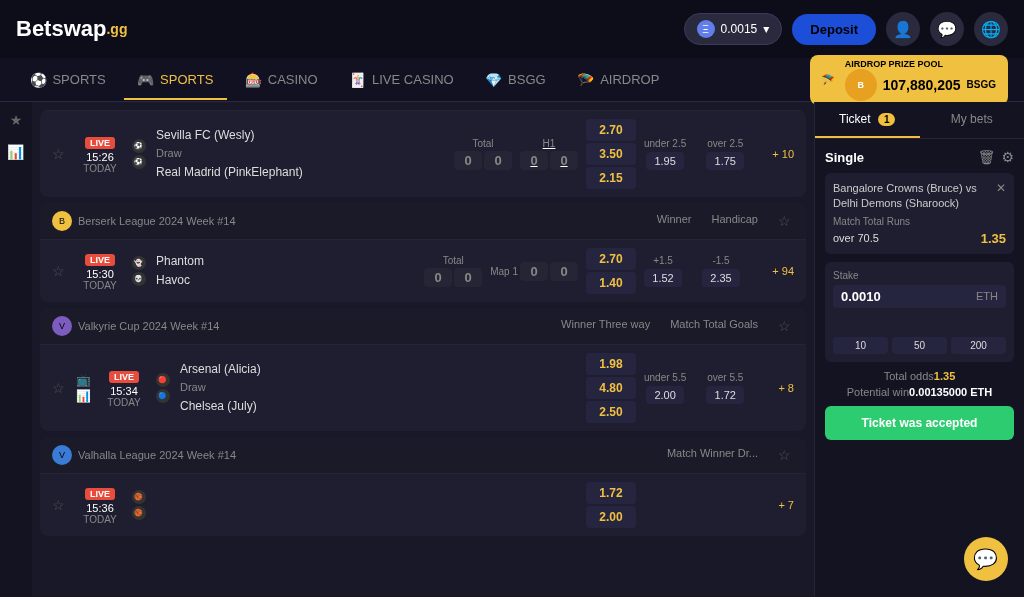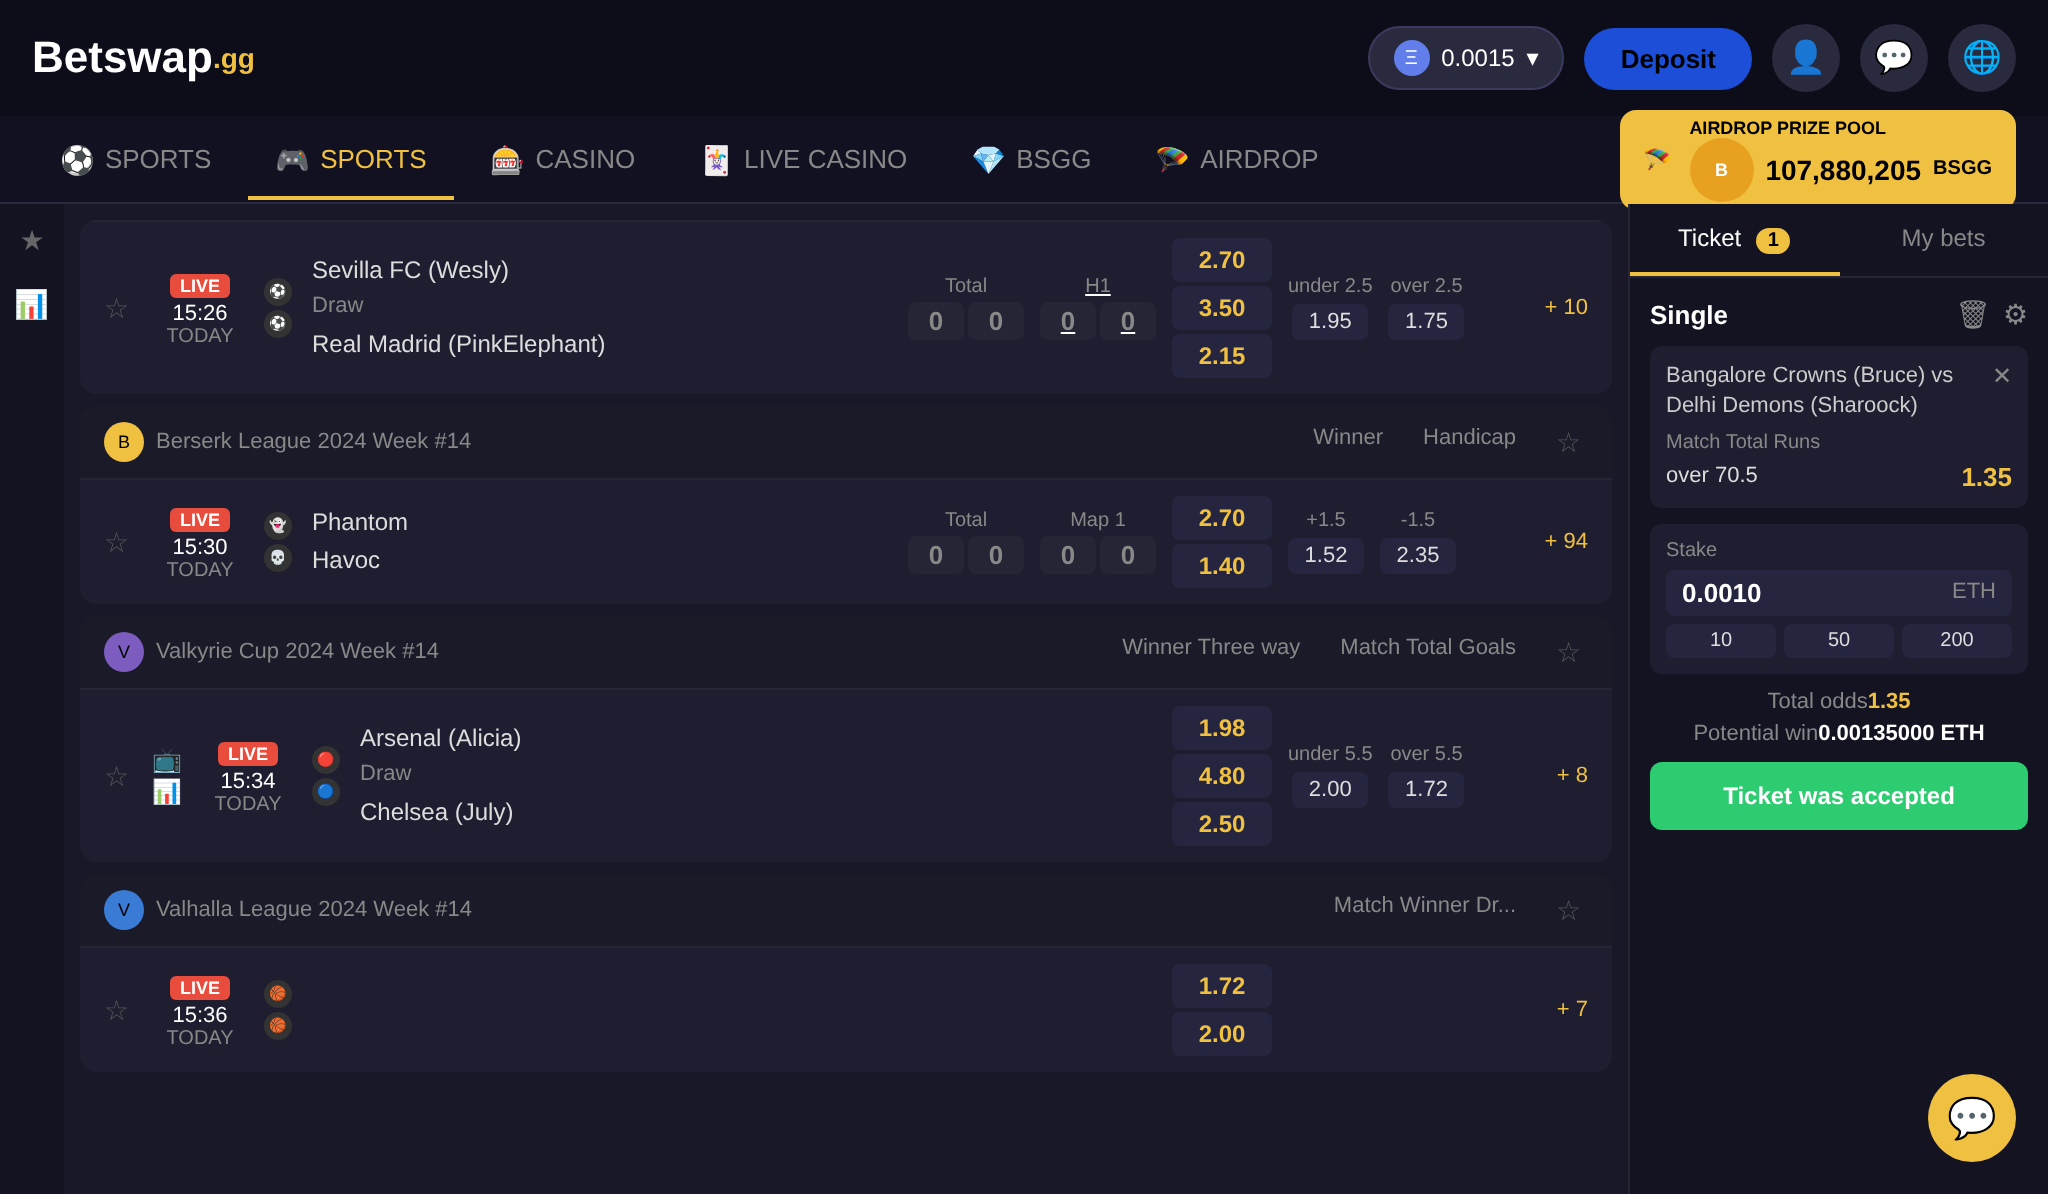--- a/index.html
+++ b/index.html
@@ -311,21 +311,21 @@
       color: #f0c040;
       padding: 4px 8px;
       font-size: 12px;
       font-weight: 600;
       cursor: pointer;
       text-align: center;
       min-width: 48px;
     }
     .sub-odds {
       display: flex;
-      gap: 8px;
+      gap: 20px;
       align-items: center;
       min-width: 110px;
     }
     .sub-odd-col {
       display: flex;
       flex-direction: column;
       align-items: center;
       gap: 3px;
     }
     .sub-odd-label { font-size: 10px; color: #888; }
@@ -466,20 +466,21 @@
     }
     .preset-btn {
       background: #252540;
       border: none;
       border-radius: 4px;
       color: #ddd;
       font-size: 10px;
       padding: 3px 8px;
       cursor: pointer;
       flex: 1;
+      margin-top: 25px;
     }
     .odds-summary {
       display: flex;
       flex-direction: column;
       gap: 4px;
     }
     .odds-row {
       display: flex;
       justify-content: center;
       font-size: 11px;
@@ -669,21 +670,21 @@
         </div>
         <div class="score-box">
           <div class="score-row" style="gap:8px;">
             <div style="display:flex;flex-direction:column;align-items:center;gap:2px;">
               <span class="score-label">Total</span>
               <div class="score-row" style="gap:2px;">
                 <span class="score-num zero">0</span>
                 <span class="score-num zero">0</span>
               </div>
             </div>
-            <div style="display:flex;flex-direction:column;align-items:center;gap:2px;">
+            <div style="display:flex;flex-direction:row;align-items:center;gap:2px;">
               <span class="score-label">Map 1</span>
               <div class="score-row" style="gap:2px;">
                 <span class="score-num zero">0</span>
                 <span class="score-num zero">0</span>
               </div>
             </div>
           </div>
         </div>
         <div class="main-odds">
           <button class="odd-btn">2.70</button>

